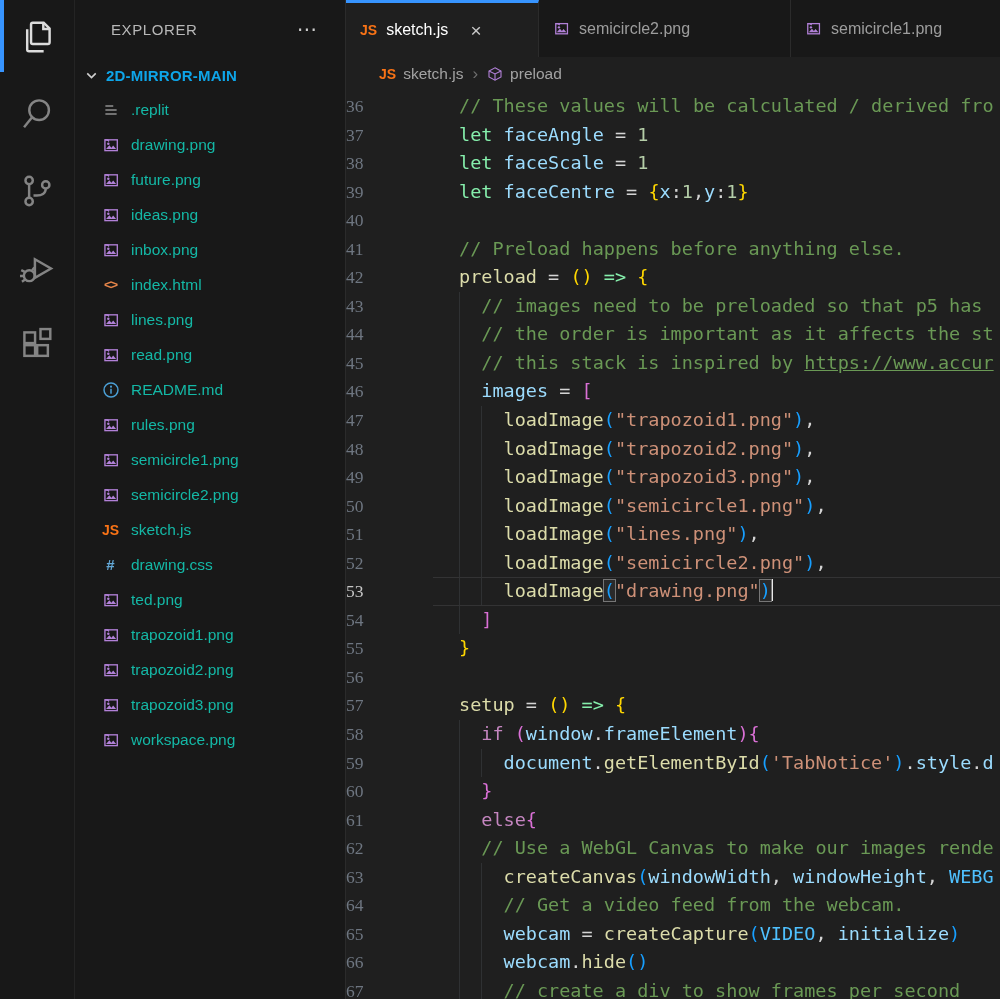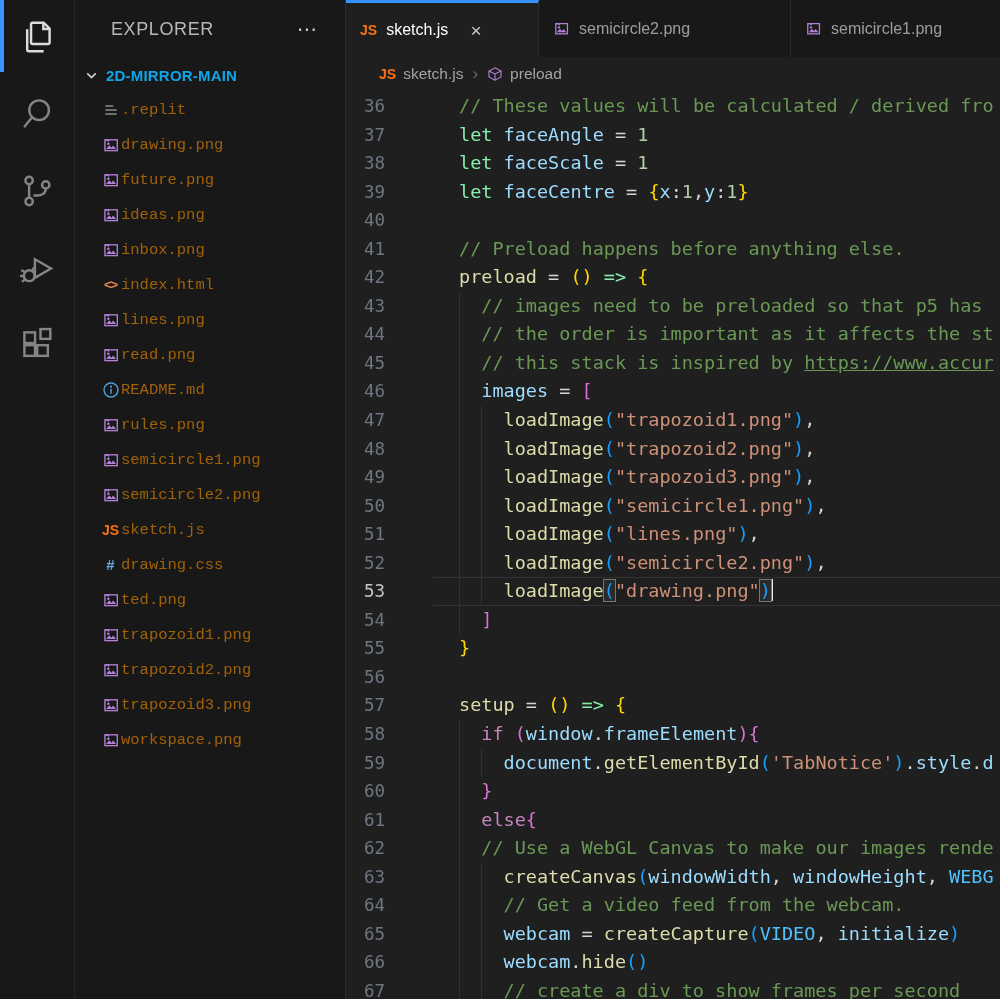--- a/index.html
+++ b/index.html
@@ -10,34 +10,34 @@
   
   .activitybar { width:75px; background:#181818; border-right:1px solid #242424; flex:none; }
   .ab-item { height:77px; display:flex; align-items:center; justify-content:center; position:relative; cursor:pointer; }
   .ab-item svg { width:42px; height:42px; stroke:#848484; fill:none; stroke-width:1.4; }
   .ab-item.active svg { stroke:#dcdcdc; }
   .ab-item.active::before { content:""; position:absolute; left:0; top:0; width:4px; height:72px; background:#3794ff; }
 
   
   .sidebar { width:270px; background:#181818; flex:none; color:#cccccc; }
   .sb-header { height:58px; display:flex; align-items:center; padding:0 28px 0 36px; }
-  .sb-title { font-size:18px; letter-spacing:0.6px; color:#b8b8b8; }
+  .sb-title { font-size:15px; letter-spacing:0.6px; color:#b8b8b8; }
   .sb-more { margin-left:auto; font-size:20px; color:#cdcdcd; cursor:pointer; line-height:1; }
   .folder-row { height:34px; display:flex; align-items:center; padding-left:8px; cursor:pointer; }
   .folder-row svg { width:17px; height:17px; flex:none; }
   .folder-name { font-weight:bold; font-size:15px; color:#0ea5e9; margin-left:6px; letter-spacing:0.2px; }
   .tree {}
   .tree-row { height:35px; display:flex; align-items:center; padding-left:25px; cursor:pointer; }
   .ficon { width:21px; height:21px; flex:none; display:flex; align-items:center; justify-content:center; }
   .ficon svg { width:18px; height:18px; }
   .fi { font-weight:bold; font-family:"Liberation Sans",sans-serif; }
   .fi-js  { color:#f97316; font-size:14px;text-align:right; }
   .fi-css { color:#63a8d6; font-size:15px; }
   .fi-html{ color:#e8864a; font-size:13px; letter-spacing:-1px; }
-  .tree-label { font-size:15.5px; color:#a16207; white-space:nowrap;font-family:Liberation Mono, monospace; }
+  .tree-label { font-size:15.5px; color:#14b8a6; margin-left:10px; white-space:nowrap; }
 
   
   .main { flex:1; display:flex; flex-direction:column; border-left:1px solid #2b2b2b; min-width:0; }
 
   .tabbar { height:57px; background:#181818; display:flex; flex:none; }
   .tab { display:flex; align-items:center; padding:0 14px; border-right:1px solid #2b2b2b; cursor:pointer; min-width:0; }
   .tab .ticon { margin-right:9px; display:flex; }
   .tab .ticon svg { width:17px; height:17px; }
   .tab-label { font-size:16px; color:#9d9d9d; white-space:nowrap; }
   .tab.active { background:#1f1f1f; border-top:3px solid #3794ff; }
@@ -51,21 +51,21 @@
   .crumb { display:flex; align-items:center; cursor:pointer; }
   .crumb .cicon { display:flex; margin-right:7px; }
   .crumb .cicon svg { width:16px; height:16px; }
   .crumb-label { font-size:15.5px; color:#a3a3a3; }
   .crumb-sep { color:#6e6e6e; font-size:17px; margin:0 9px; }
 
   
   .editor { flex:1; background:#1f1f1f; overflow:hidden; padding-top:2px;
             font-family:"DejaVu Sans Mono","Liberation Mono",monospace; }
   .line { display:flex; height:28.55px; line-height:28.55px; white-space:pre; font-size:18.5px; }
-  .num { width:57px; text-align:center; color:#6e7681; font-size:17.5px; flex:none; }
+  .num { width:57px; text-align:left; color:#6e7681; font-size:17.5px; flex:none;font-family:Liberation Serif, serif; }
   .body { flex:1; margin-left:30px; padding-left:26px; min-width:0; overflow:hidden; }
   .line.cur .num { color:#c6c6c6; }
   .line.cur .body { border-top:1px solid #333334; border-bottom:1px solid #333334; line-height:26.55px; }
   .g { display:inline-block; width:22.26px; height:100%; border-left:1px solid #2f3133; vertical-align:top; }
 
   .c  { color:#6A9955; }
   .k  { color:#86efac; }
   .kc { color:#C586C0; }
   .v  { color:#9CDCFE; }
   .ct { color:#4FC1FF; }

